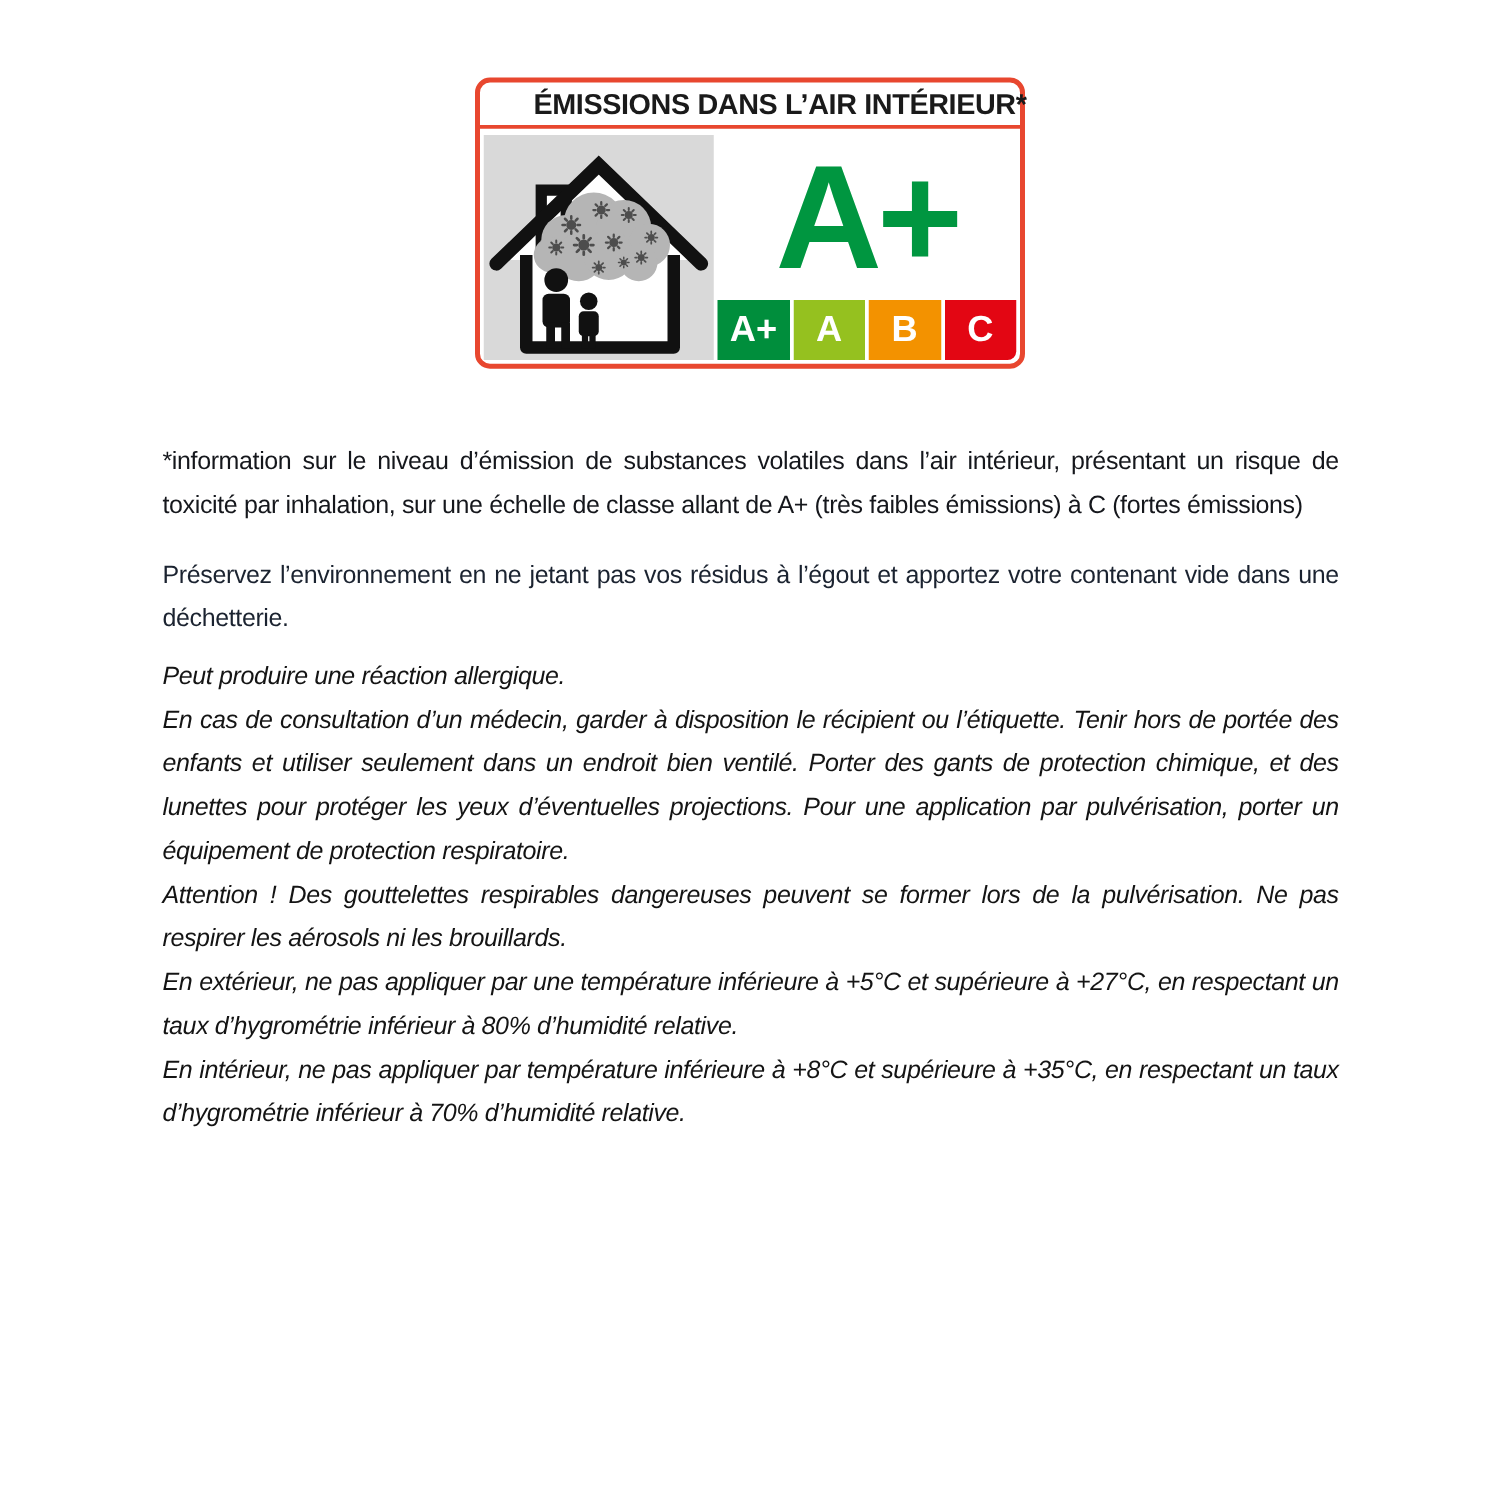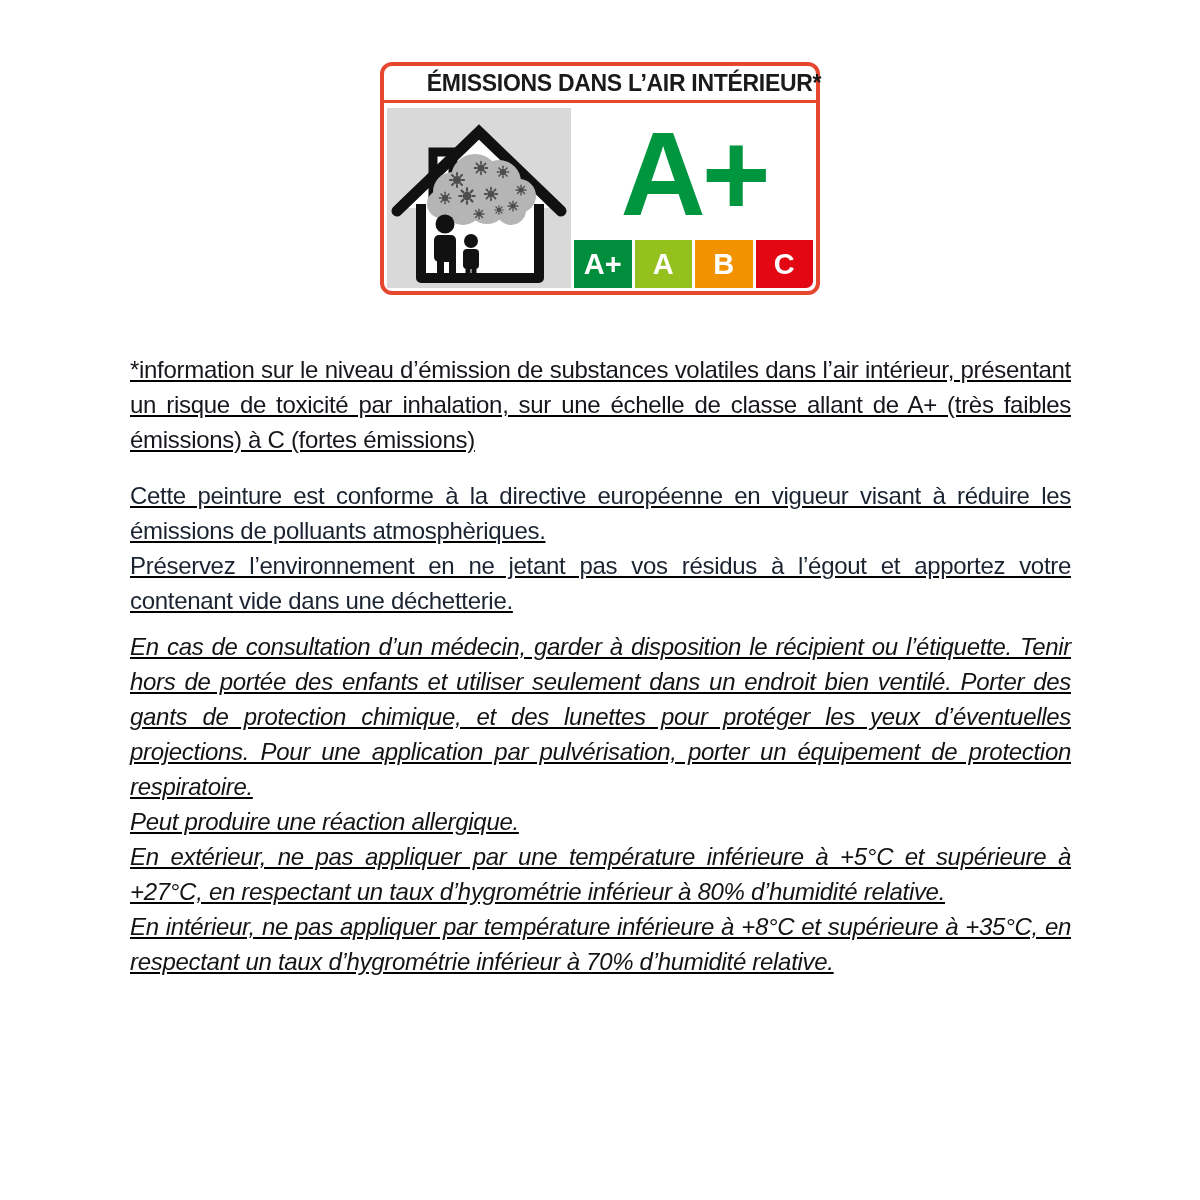--- a/index.html
+++ b/index.html
@@ -29,21 +29,21 @@
   .scale{display:flex;gap:3px;height:48px;}
   .scale-cell{
     flex:1;display:flex;align-items:center;justify-content:center;
     color:#ffffff;font-size:29px;font-weight:bold;
   }
   .scale-cell:last-child{border-bottom-right-radius:7px;}
 
   
   .text-area{
     position:absolute;left:130px;top:352px;width:941px;
-    font-size:24px;letter-spacing:-0.3px;line-height:35px;text-decoration:underline;
+    font-size:20px;letter-spacing:-0.3px;line-height:35px;
   }
   .para{margin:0;text-align:justify;}
   .text-block{margin:0;}
   #block-0{margin-bottom:21px;}
   #block-1{margin-bottom:11px;}
   .italic{font-style:italic;}
 </style>
 </head>
 <body>
 
@@ -121,24 +121,24 @@
       </div>
 
     </div>
   </div>
 
   <div class="text-area">
     <div class="text-block" id="block-0" style="color: rgb(21, 23, 28);">
         <p class="para">*information sur le niveau d’émission de substances volatiles dans l’air intérieur, présentant un risque de toxicité par inhalation, sur une échelle de classe allant de A+ (très faibles émissions) à C (fortes émissions)</p>
       </div>
     <div class="text-block" id="block-1" style="color: rgb(27, 35, 48);">
-        <p class="para">Cette peinture est conforme à la directive européenne en vigueur visant à réduire les émissions de polluants atmosphèriques.</p>
         <p class="para">Préservez l’environnement en ne jetant pas vos résidus à l’égout et apportez votre contenant vide dans une déchetterie.</p>
       </div>
     <div class="text-block italic" id="block-2" style="color: rgb(20, 20, 20);">
+        <p class="para">Peut produire une réaction allergique.</p>
         <p class="para">En cas de consultation d’un médecin, garder à disposition le récipient ou l’étiquette. Tenir hors de portée des enfants et utiliser seulement dans un endroit bien ventilé. Porter des gants de protection chimique, et des lunettes pour protéger les yeux d’éventuelles projections. Pour une application par pulvérisation, porter un équipement de protection respiratoire.</p>
-        <p class="para">Peut produire une réaction allergique.</p>
+        <p class="para">Attention ! Des gouttelettes respirables dangereuses peuvent se former lors de la pulvérisation. Ne pas respirer les aérosols ni les brouillards.</p>
         <p class="para">En extérieur, ne pas appliquer par une température inférieure à +5°C et supérieure à +27°C, en respectant un taux d’hygrométrie inférieur à 80% d’humidité relative.</p>
         <p class="para">En intérieur, ne pas appliquer par température inférieure à +8°C et supérieure à +35°C, en respectant un taux d’hygrométrie inférieur à 70% d’humidité relative.</p>
       </div>
   </div>
 
 </div>
 
 </body></html>

